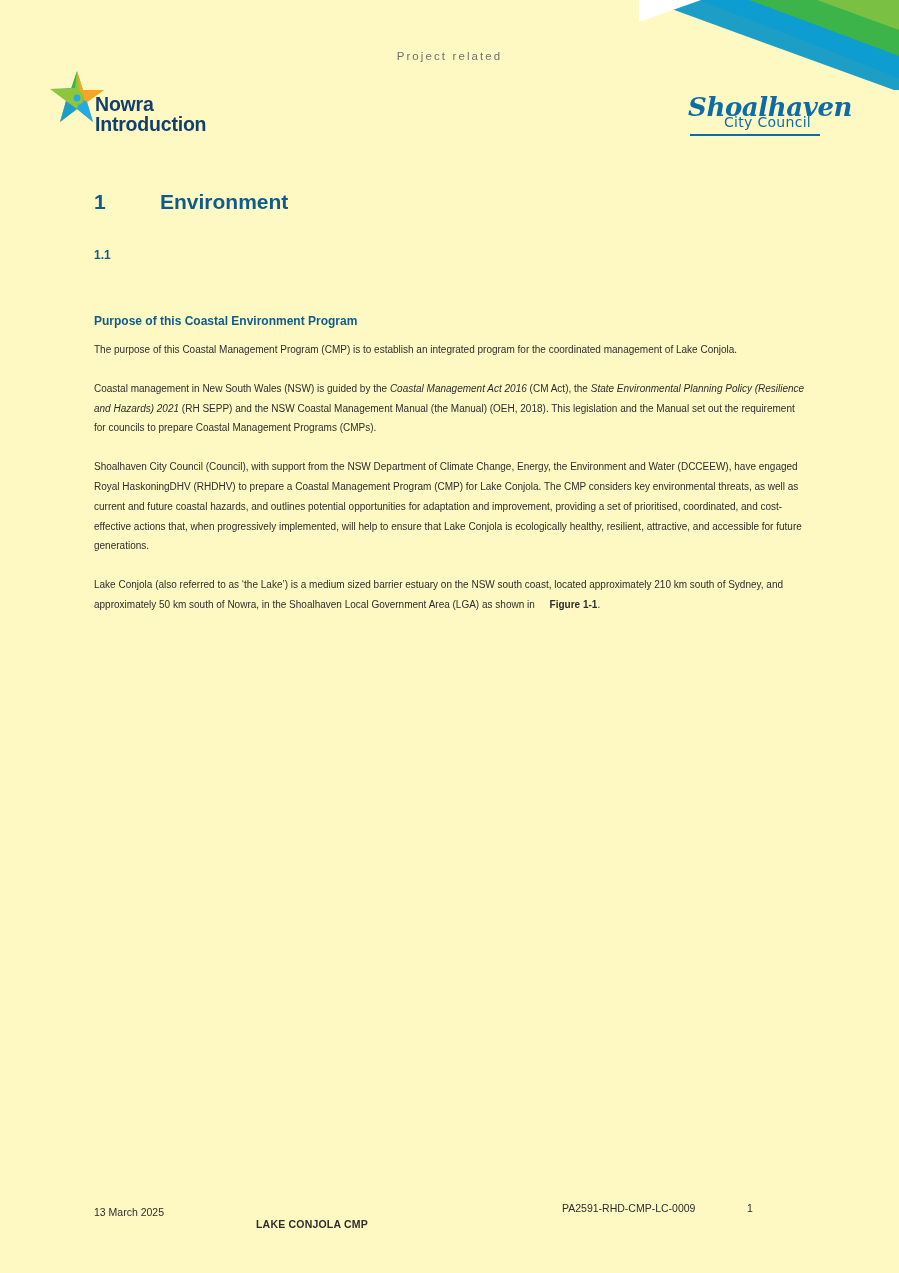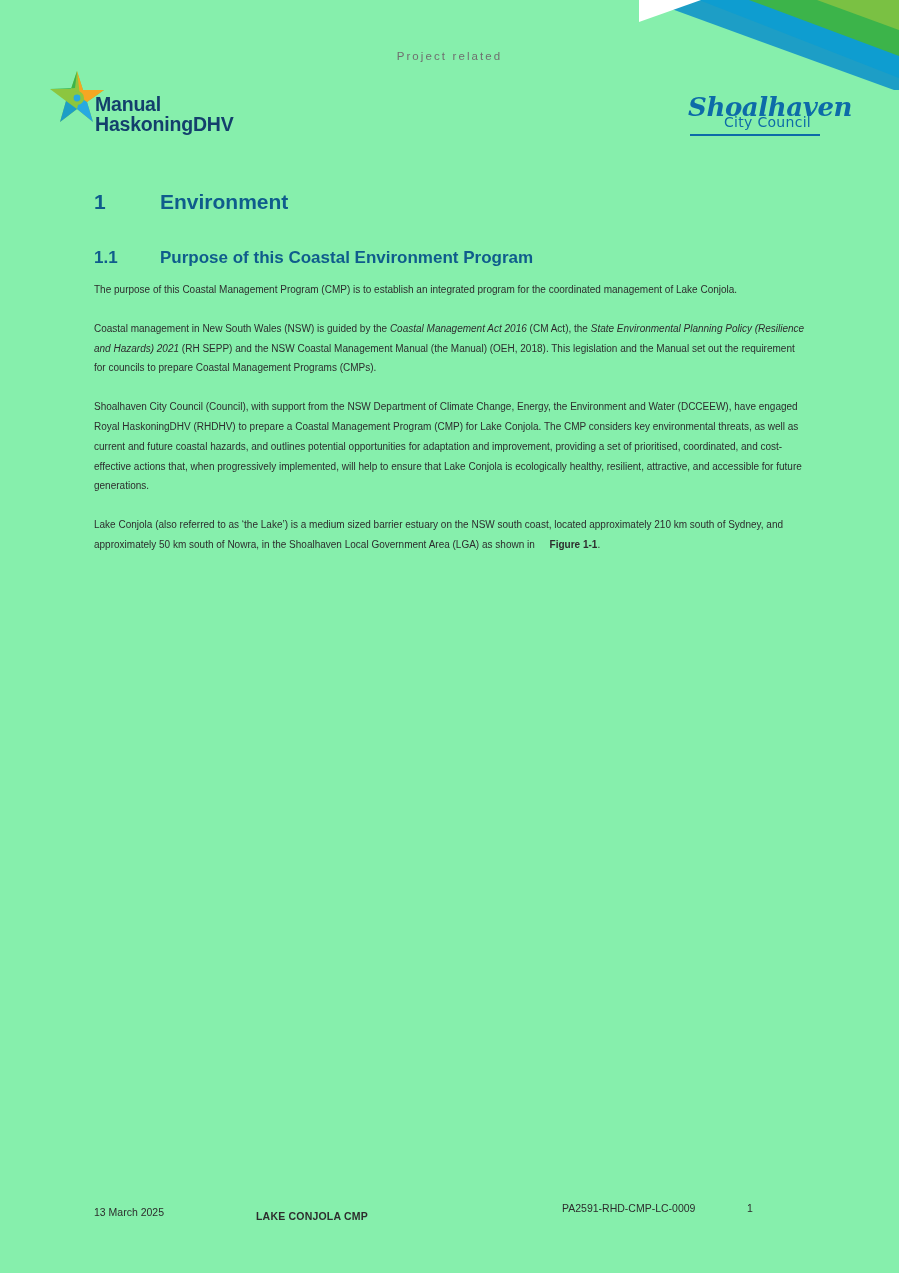--- a/index.html
+++ b/index.html
@@ -7,21 +7,21 @@
     padding: 0;
     background: #ffffff;
   }
   body {
     font-family: "Liberation Sans", sans-serif;
   }
   .page {
     position: relative;
     width: 899px;
     height: 1273px;
-    background: #86efac;
+    background: #fef9c3;
     overflow: hidden;
   }
 
   
   .corner-graphic {
     position: absolute;
     top: 0;
     right: 0;
     width: 260px;
     height: 90px;
@@ -117,24 +117,25 @@
     font-weight: bold;
     color: #0f5c8c;
     display: flex;
   }
   h1.doc-h1 .num {
     width: 66px;
     flex: 0 0 66px;
   }
   h2.doc-h2 {
     margin: 34px 0 12px 0;
-    font-size: 17px;
+    font-size: 12px;
     font-weight: bold;
     color: #0f5c8c;
     display: flex;
+    flex-direction: column;
   }
   h2.doc-h2 .num {
     width: 66px;
     flex: 0 0 66px;
   }
   p.body-par {
     margin: 0 0 19px 0;
     font-size: 10px;
     line-height: 19.8px;
     color: #2d2d2d;
@@ -153,21 +154,21 @@
     color: #2d2d2d;
   }
   .footer .f-date {
     position: absolute;
     left: 0;
     top: 4px;
   }
   .footer .f-title {
     position: absolute;
     left: 123px;
-    top: 8px;
+    top: 16px;
     font-weight: bold;
     letter-spacing: 0.2px;
     padding-left: 39px;
   }
   .footer .f-ref {
     position: absolute;
     left: 468px;
     top: 0;
   }
   .footer .f-page {
@@ -200,22 +201,22 @@
         <path d="M30 3 L36 22 L57 22 L40 34 L46 54 L30 41 L13 54 L19 33 L3 21 L24 21 Z" fill="#8cc63f"></path>
         <path d="M30 3 L36 22 L57 22 L40 34 L33 28 Z" fill="#f5a623"></path>
         <path d="M40 34 L46 54 L30 41 L33 30 Z" fill="#27a9e1"></path>
         <path d="M13 54 L19 33 L30 41 Z" fill="#1d9ec6"></path>
         <path d="M3 21 L24 21 L30 3 L28 20 Z" fill="#3cb44a"></path>
         <circle cx="30" cy="30" r="7" fill="#8cc63f"></circle>
         <circle cx="30" cy="30" r="3.4" fill="#27a9e1"></circle>
       </svg>
     </div>
     <div class="rhdhv-wordmark">
-      <div>Manual</div>
-      <div>HaskoningDHV</div>
+      <div>Nowra</div>
+      <div>Introduction</div>
     </div>
   </div>
 
   <div class="shoalhaven-logo">
     <div class="sh-name">Shoalhaven</div>
     <div class="sh-sub">City Council</div>
     <div class="sh-underline"></div>
   </div>
 
   <div class="content">

